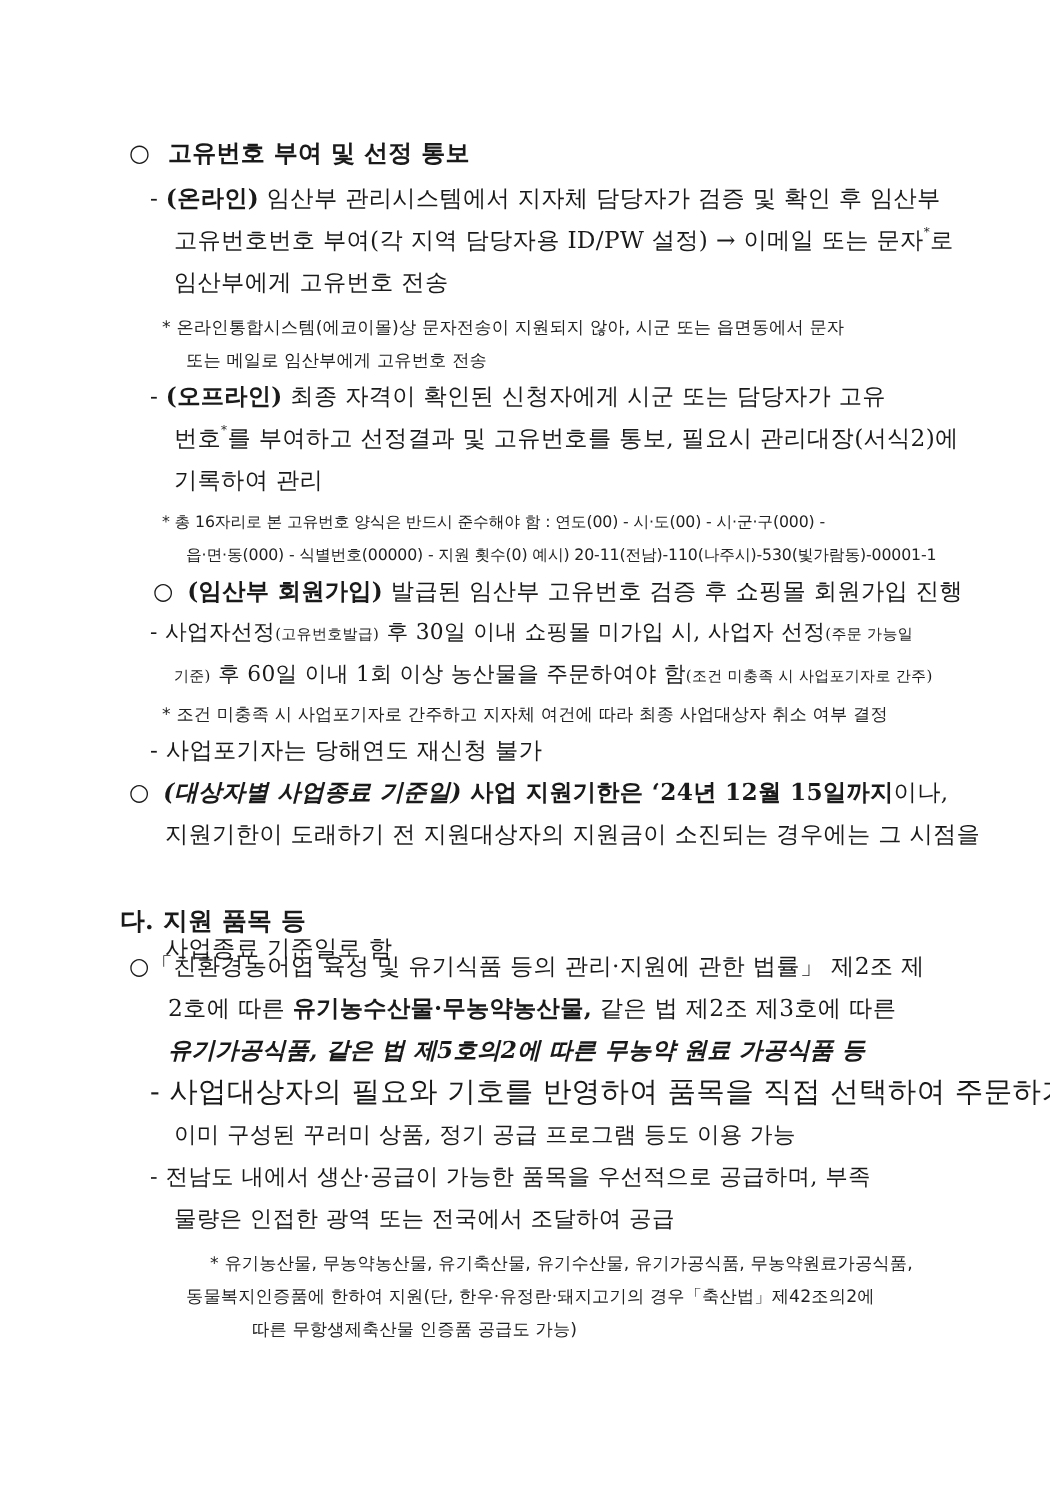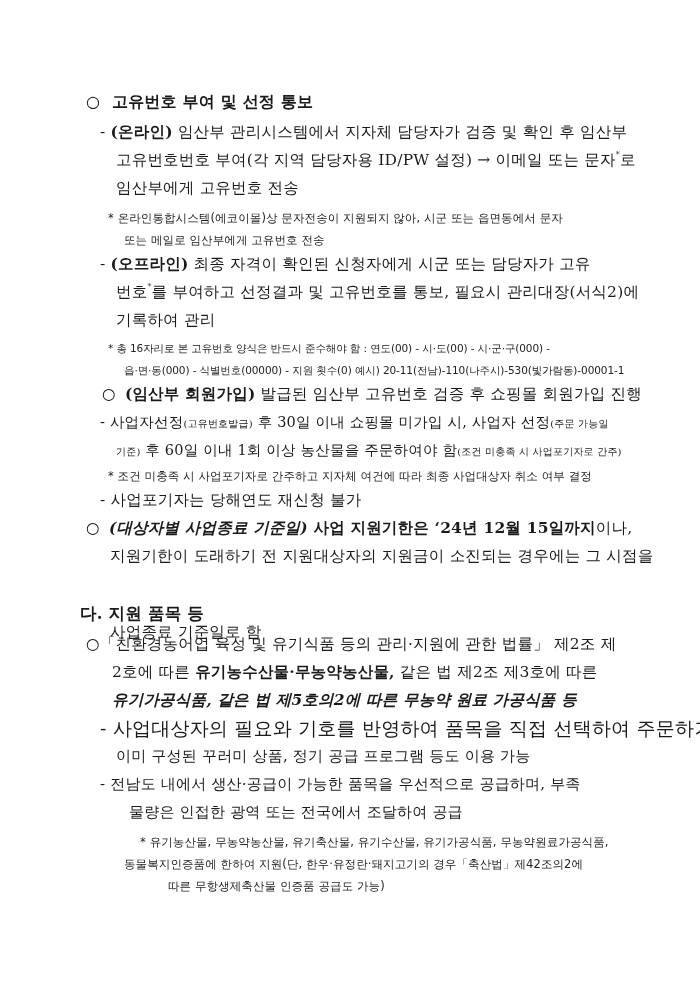--- a/index.html
+++ b/index.html
@@ -88,20 +88,20 @@
 <div class="line" style="left:100px; top:718px; font-size:19px;">
   <span>-</span>
   <span>사업대상자의 필요와 기호를 반영하여 품목을 직접 선택하여 주문하거나,</span>
 </div>
 <div class="line" style="left:116px; top:746px; font-size:15px;">이미 구성된 꾸러미 상품, 정기 공급 프로그램 등도 이용 가능</div>
 
 <div class="line" style="left:100px; top:774px; font-size:15px;">
   <span>-</span>
   <span>전남도 내에서 생산·공급이 가능한 품목을 우선적으로 공급하며, 부족</span>
 </div>
-<div class="line" style="left:116px; top:802px; font-size:15px;margin-left:13px;">물량은 인접한 광역 또는 전국에서 조달하여 공급</div>
+<div class="line" style="left:116px; top:802px; font-size:15px;">물량은 인접한 광역 또는 전국에서 조달하여 공급</div>
 
 <div class="line sm" style="left:100px; top:832px;margin-left:40px;">
   <span>*</span>
   <span>유기농산물, 무농약농산물, 유기축산물, 유기수산물, 유기가공식품, 무농약원료가공식품,</span>
 </div>
 <div class="line sm" style="left:124px; top:854px;">동물복지인증품에 한하여 지원(단, 한우·유정란·돼지고기의 경우「축산법」제42조의2에</div>
 <div class="line sm" style="left:124px; top:876px;margin-left:44px;">따른 무항생제축산물 인증품 공급도 가능)</div>
 
 </body></html>

